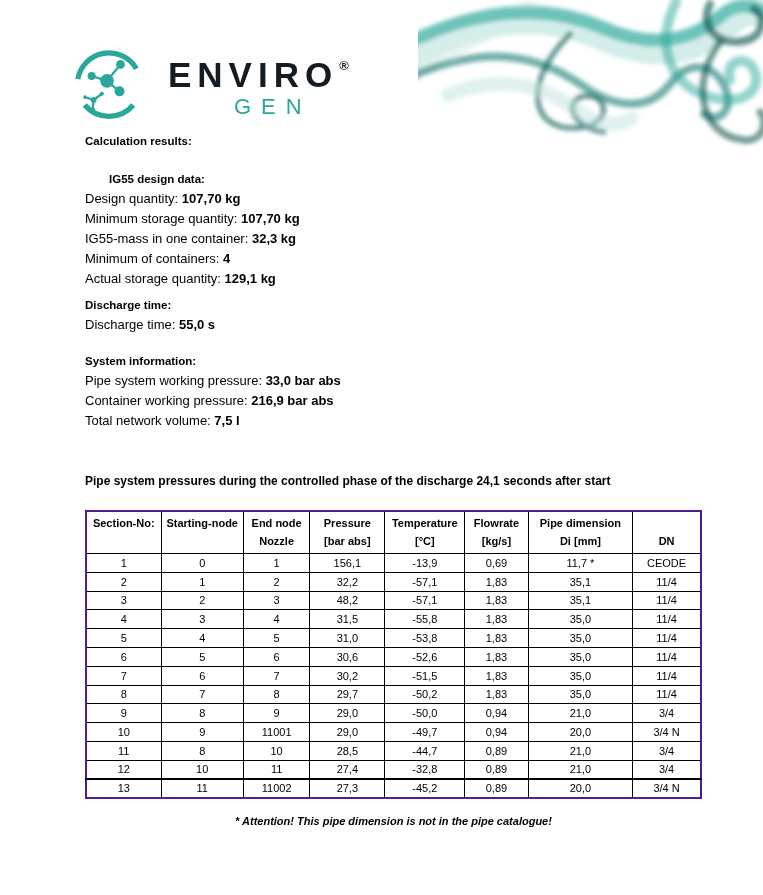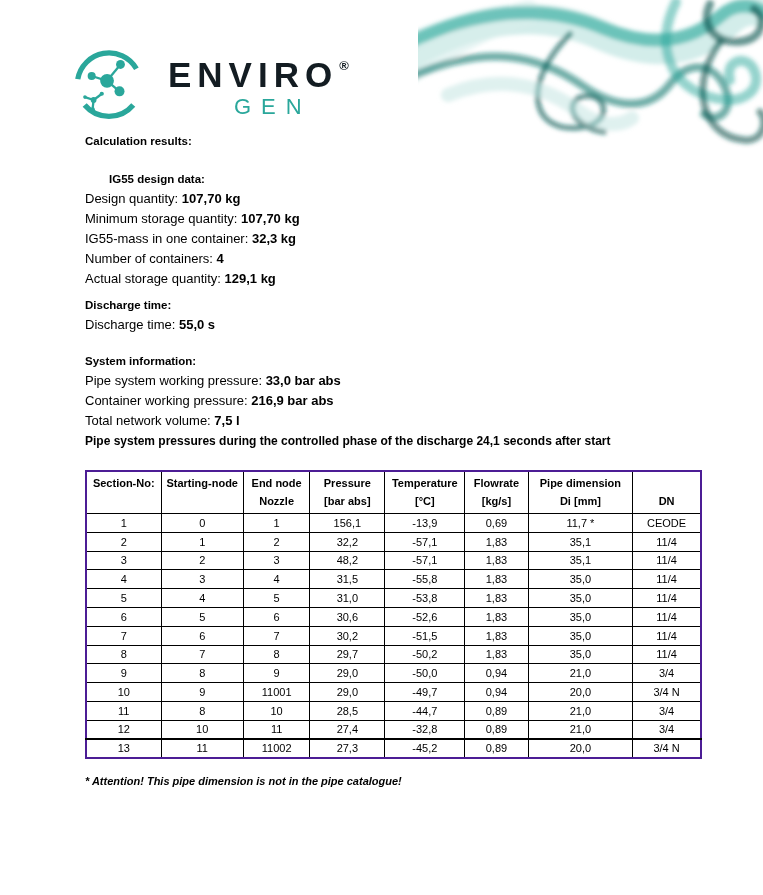--- a/index.html
+++ b/index.html
@@ -18,30 +18,30 @@
   .reg { font-size:13px; vertical-align:17px; letter-spacing:0; margin-left:1px; font-weight:bold; }
   .sub-line { font-size:22px; letter-spacing:10px; color:#2aa79b; margin-top:4px; margin-left:66px; line-height:1; }
   
   .content { position:absolute; left:85px; top:131px; width:617px; }
   .h { font-weight:bold; font-size:11.5px; height:20px; line-height:20px; }
   .line { font-size:13px; height:20px; line-height:20px; }
   .val { font-weight:bold; }
   .mt-ig { margin-top:18px;padding-left:24px; }
   .mt-d { margin-top:6px; }
   .mt-s { margin-top:16px; }
-  .table-title { font-size:12px; height:20px; line-height:20px; }
+  .table-title { margin-top:40px; font-size:12px; height:20px; line-height:20px; }
   
   table { margin-top:19px; border-collapse:collapse; width:617px; border:2px solid #4c1d95; table-layout:fixed; }
   th, td { border:1px solid #000; text-align:center; padding:0; font-size:11px; }
   th { font-weight:bold; padding:2px 0 3px; }
   th .hl { height:18px; line-height:18px; white-space:nowrap; overflow:hidden; }
   td { height:18.8px; }
   tr.last-row td { border-top-width:2px; }
   
-  .note { margin-top:16px; font-style:italic; font-weight:bold; font-size:11px; }
+  .note { margin-top:16px; text-align:center; font-style:italic; font-weight:bold; font-size:11px; }
 </style>
 </head>
 <body>
 
 <div class="page">
 
   <svg class="smoke" viewBox="0 0 345 170" preserveAspectRatio="none">
     <defs>
       <filter id="sblur" x="-30%" y="-30%" width="160%" height="160%">
         <feGaussianBlur stdDeviation="2.2"></feGaussianBlur>
@@ -92,21 +92,21 @@
   </div>
 
   <div class="content">
     <div class="h">Calculation results:</div>
 
     <div class="h mt-ig">IG55 design data:</div>
     <div>
         <div class="line"><span>Design quantity: </span><span class="val">107,70 kg</span></div>
         <div class="line"><span>Minimum storage quantity: </span><span class="val">107,70 kg</span></div>
         <div class="line"><span>IG55-mass in one container: </span><span class="val">32,3 kg</span></div>
-        <div class="line"><span>Number of containers: </span><span class="val">4</span></div>
+        <div class="line"><span>Minimum of containers: </span><span class="val">4</span></div>
         <div class="line"><span>Actual storage quantity: </span><span class="val">129,1 kg</span></div>
       </div>
 
     <div class="h mt-d">Discharge time:</div>
     <div>
         <div class="line"><span>Discharge time: </span><span class="val">55,0 s</span></div>
       </div>
 
     <div class="h mt-s">System information:</div>
     <div>

